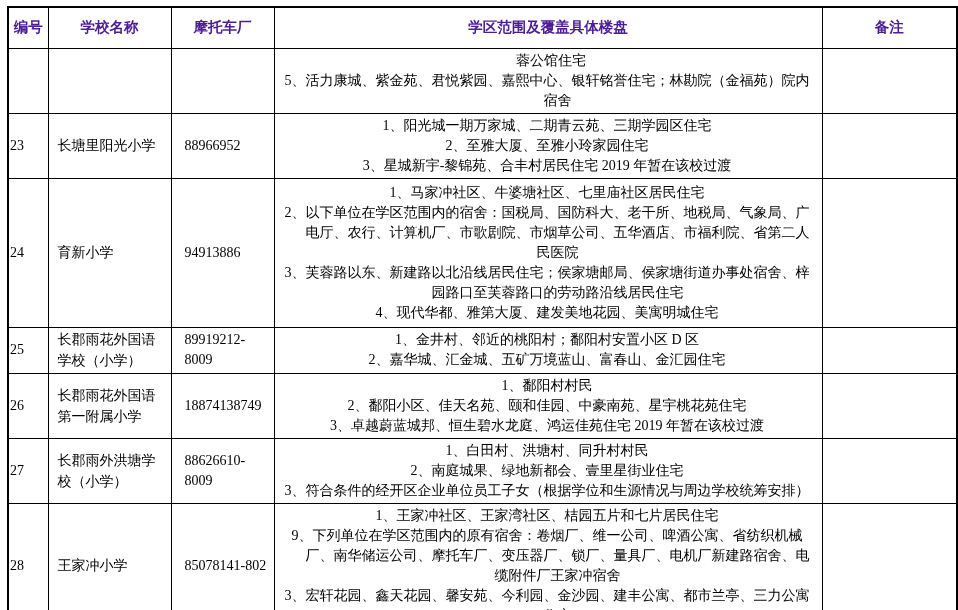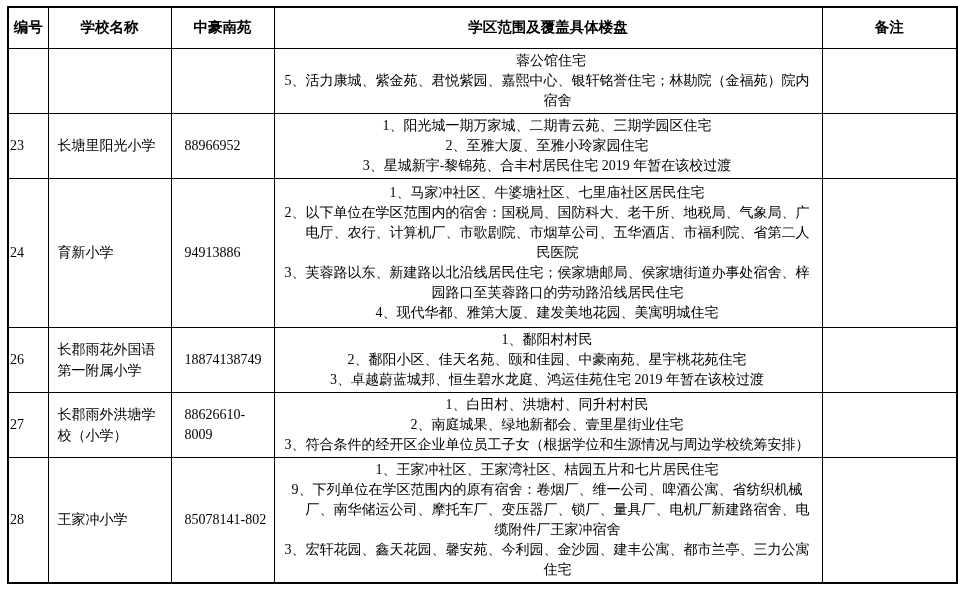--- a/index.html
+++ b/index.html
@@ -15,21 +15,21 @@
     border-collapse:collapse;
     table-layout:fixed;
     width:949px;
     margin:6px 0 0 7px;
     border:2px solid #000;
     font-size:14px;
   }
   th,td{ border:1px solid #000; vertical-align:middle; }
   thead tr{ height:41px; }
   th{
-    color:#000000;
+    color:#4c1d95;
     font-weight:bold;
     font-size:14.5px;
     text-align:center;
     padding:0 2px;
   }
   td.id{ }
   td.name{ padding:0 6px 0 9px; line-height:21px;margin-left:37px; }
   td.phone{ padding:0 4px 0 13px; line-height:20px; }
   td.content{ padding:2px 8px 2px 6px; line-height:20px;text-align:center; }
   td.remark{ }
@@ -47,21 +47,21 @@
       <col style="width:40px">
         <col style="width:123px">
         <col style="width:103px">
         <col style="width:548px">
         <col style="width:135px">
     </colgroup>
     <thead>
       <tr>
         <th>编号</th>
         <th>学校名称</th>
-        <th>中豪南苑</th>
+        <th>摩托车厂</th>
         <th>学区范围及覆盖具体楼盘</th>
         <th>备注</th>
       </tr>
     </thead>
     <tbody>
 
       <tr class="h46">
         <td class="id"></td>
         <td class="name"></td>
         <td class="phone"></td>
@@ -90,20 +90,30 @@
         <td class="phone">94913886</td>
         <td class="content">
           <div class="item">1、马家冲社区、牛婆塘社区、七里庙社区居民住宅</div>
           <div class="item">2、以下单位在学区范围内的宿舍：国税局、国防科大、老干所、地税局、气象局、广电厅、农行、计算机厂、市歌剧院、市烟草公司、五华酒店、市福利院、省第二人民医院</div>
           <div class="item">3、芙蓉路以东、新建路以北沿线居民住宅；侯家塘邮局、侯家塘街道办事处宿舍、梓园路口至芙蓉路口的劳动路沿线居民住宅</div>
           <div class="item">4、现代华都、雅第大厦、建发美地花园、美寓明城住宅</div>
         </td>
         <td class="remark"></td>
       </tr>
 
+      <tr class="h46">
+        <td class="id">25</td>
+        <td class="name">长郡雨花外国语学校（小学）</td>
+        <td class="phone">89919212-8009</td>
+        <td class="content">
+          <div class="item">1、金井村、邻近的桃阳村；鄱阳村安置小区 D 区</div>
+          <div class="item">2、嘉华城、汇金城、五矿万境蓝山、富春山、金汇园住宅</div>
+        </td>
+        <td class="remark"></td>
+      </tr>
 
       <tr class="h62">
         <td class="id">26</td>
         <td class="name">长郡雨花外国语第一附属小学</td>
         <td class="phone">18874138749</td>
         <td class="content">
           <div class="item">1、鄱阳村村民</div>
           <div class="item">2、鄱阳小区、佳天名苑、颐和佳园、中豪南苑、星宇桃花苑住宅</div>
           <div class="item">3、卓越蔚蓝城邦、恒生碧水龙庭、鸿运佳苑住宅 2019 年暂在该校过渡</div>
         </td>

